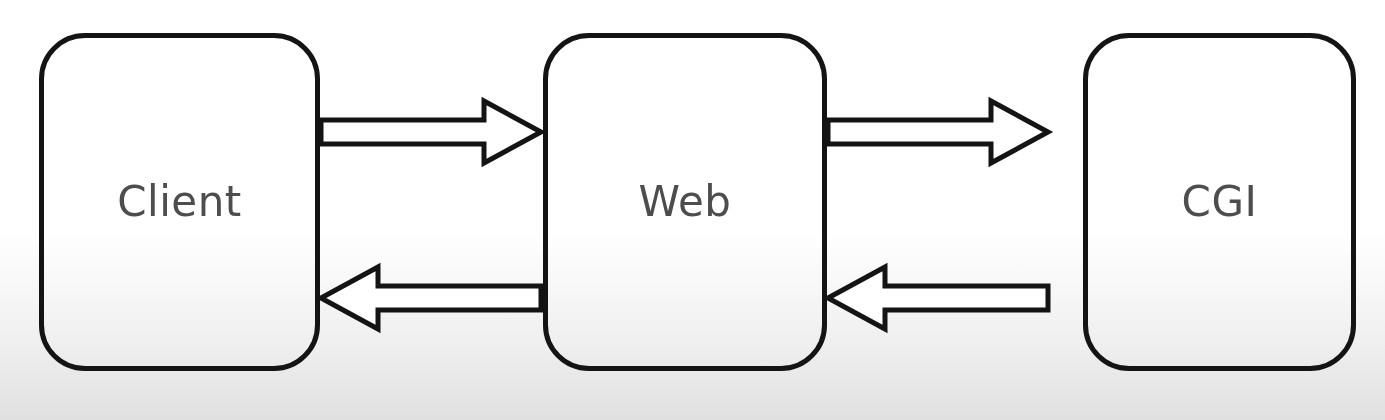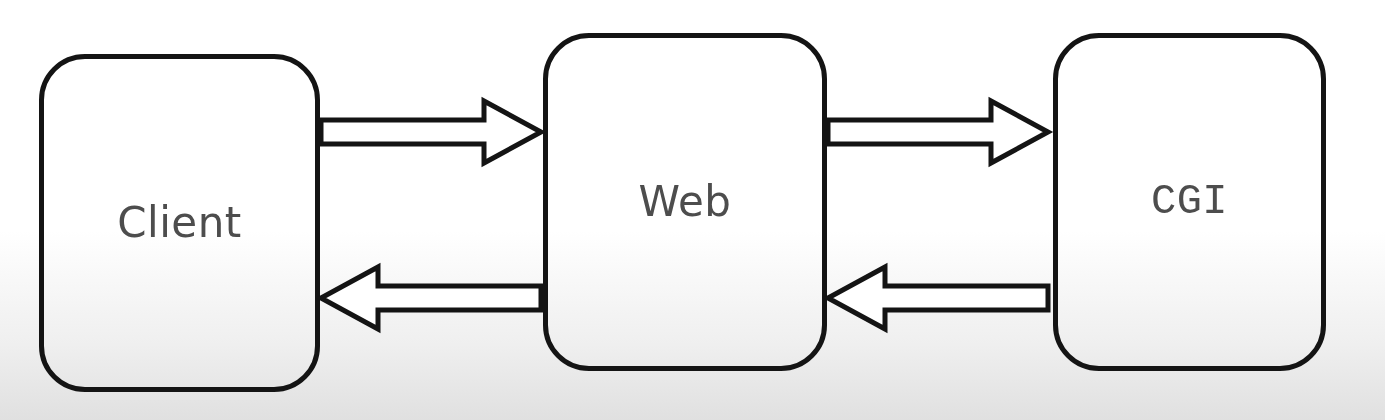--- a/index.html
+++ b/index.html
@@ -46,29 +46,29 @@
     stroke: #141414;
     stroke-width: 5;
     stroke-linejoin: miter;
   }
 </style>
 </head>
 <body>
 
 <div class="stage">
 
-  <div class="node" style="left:39px; top:33px; width:281px; height:338px;margin-top:21px;">
+  <div class="node" style="left:39px; top:33px; width:281px; height:338px;">
     <span class="label-line">Client</span>
   </div>
 
   <div class="node" style="left:543px; top:33px; width:284px; height:338px;">
     <span class="label-line">Web</span>
   </div>
 
-  <div class="node" style="left:1053px; top:33px; width:273px; height:338px;font-family:Liberation Mono, monospace;">
+  <div class="node" style="left:1083px; top:33px; width:273px; height:338px;">
     <span class="label-line">CGI</span>
   </div>
 
   <svg class="arrow" style="left:318px; top:98px;" width="226" height="68" viewBox="0 0 226 68">
     <polygon points="3,22 166,22 166,3 223,34 166,65 166,46 3,46"></polygon>
   </svg>
 
   <svg class="arrow" style="left:318px; top:264px;" width="226" height="68" viewBox="0 0 226 68">
     <polygon points="223,22 60,22 60,3 3,34 60,65 60,46 223,46"></polygon>
   </svg>

